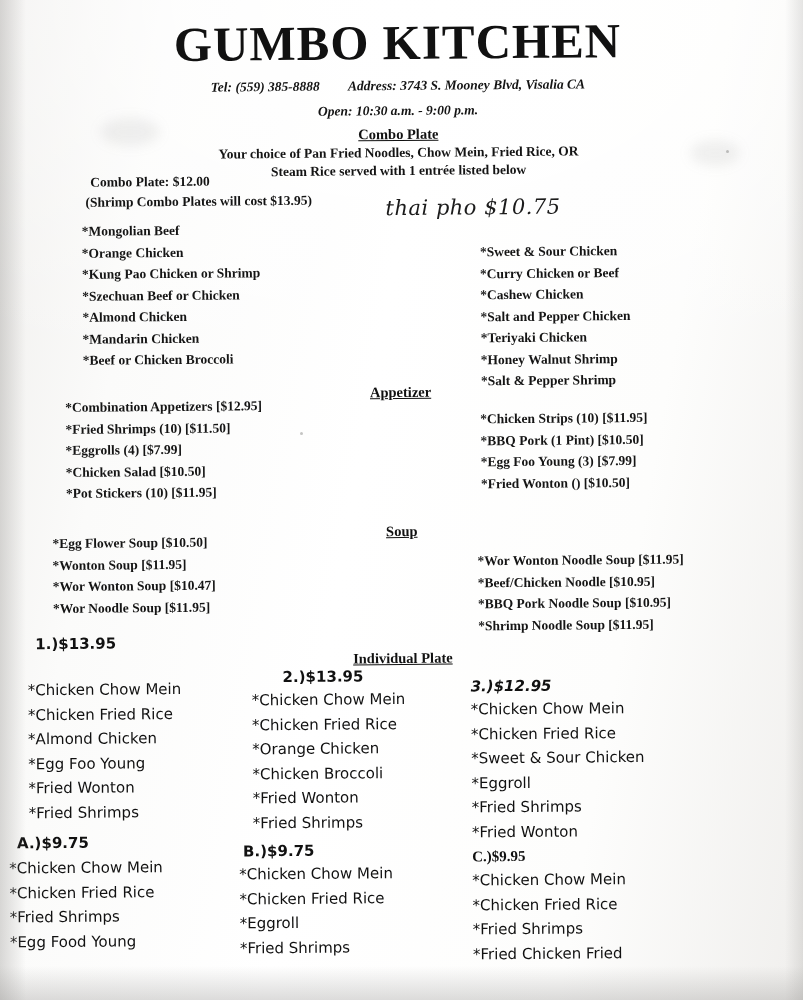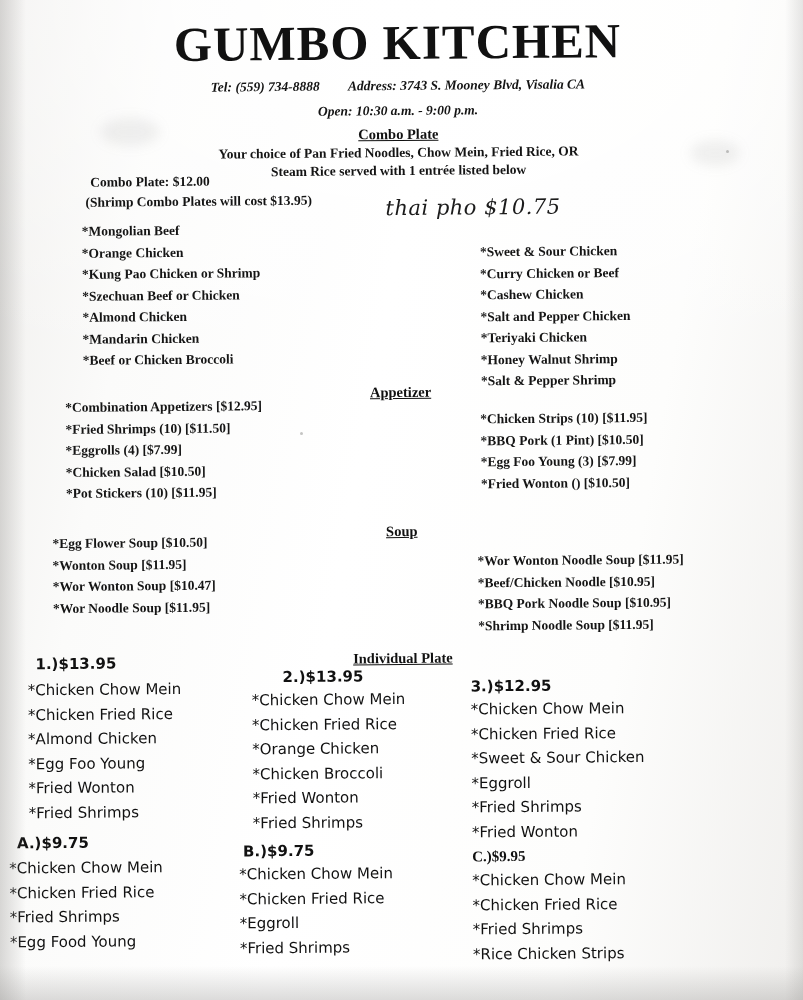--- a/index.html
+++ b/index.html
@@ -163,21 +163,21 @@
 <body>
 
 <div class="page">
   <div class="paper-shade"></div>
 
   <div class="content">
 
     <div class="title">GUMBO KITCHEN</div>
 
     <div class="hdr-line l1">
-      <span>Tel: (559) 734-8888</span>
+      <span>Tel: (559) 385-8888</span>
       <span class="hdr-sep"></span>
       <span>Address: 3743 S. Mooney Blvd, Visalia CA</span>
     </div>
     <div class="hdr-line l2">Open: 10:30 a.m. - 9:00 p.m.</div>
 
     <div class="section-head" style="top:126px; left:0; right:0;">Combo Plate</div>
     <div class="lead" style="top:145px;">Your choice of Pan Fried Noodles, Chow Mein, Fried Rice, OR</div>
     <div class="lead" style="top:163px;">Steam Rice served with 1 entrée listed below</div>
 
     <div class="plain" style="top:172px; left:93px;">Combo Plate: $12.00</div>
@@ -227,41 +227,41 @@
       </ul>
     <ul class="items" id="soup-right" style="top:551px; left:477px;">
         <li>*Wor Wonton Noodle Soup [$11.95]</li>
         <li>*Beef/Chicken Noodle  [$10.95]</li>
         <li>*BBQ Pork Noodle Soup [$10.95]</li>
         <li>*Shrimp Noodle Soup [$11.95]</li>
       </ul>
 
     <div class="section-head" style="top:650px; left:0; right:0;">Individual Plate</div>
 
-    <div class="hand-head" style="top:652px; left:34px;">1.)$13.95</div>
+    <div class="hand-head" style="top:632px; left:34px;">1.)$13.95</div>
     <ul class="hand" id="plate-0" style="top:675px; left:26px;">
         <li>*Chicken Chow Mein</li>
         <li>*Chicken Fried Rice</li>
         <li>*Almond Chicken</li>
         <li>*Egg Foo Young</li>
         <li>*Fried Wonton</li>
         <li>*Fried Shrimps</li>
       </ul>
 
     <div class="hand-head" style="top:667px; left:255px;margin-left:26px;">2.)$13.95</div>
     <ul class="hand" id="plate-1" style="top:687px; left:250px;">
         <li>*Chicken Chow Mein</li>
         <li>*Chicken Fried Rice</li>
         <li>*Orange Chicken</li>
         <li>*Chicken Broccoli</li>
         <li>*Fried Wonton</li>
         <li>*Fried Shrimps</li>
       </ul>
 
-    <div class="hand-head" style="top:678px; left:469px;">3.)$12.95</div>
+    <div class="hand-head" style="top:678px; left:469px;font-style:italic;">3.)$12.95</div>
     <ul class="hand" id="plate-2" style="top:698px; left:469px;">
         <li>*Chicken Chow Mein</li>
         <li>*Chicken Fried Rice</li>
         <li>*Sweet &amp; Sour Chicken</li>
         <li>*Eggroll</li>
         <li>*Fried Shrimps</li>
         <li>*Fried Wonton</li>
       </ul>
 
     <div class="hand-head" style="top:831px; left:14px;">A.)$9.75</div>
@@ -278,21 +278,21 @@
         <li>*Chicken Fried Rice</li>
         <li>*Eggroll</li>
         <li>*Fried Shrimps</li>
       </ul>
 
     <div class="hand-head" style="top:849px; left:469px;font-family:Liberation Serif, serif;">C.)$9.95</div>
     <ul class="hand" id="plate-5" style="top:869px; left:469px;">
         <li>*Chicken Chow Mein</li>
         <li>*Chicken Fried Rice</li>
         <li>*Fried Shrimps</li>
-        <li>*Rice Chicken Strips</li>
+        <li>*Fried Chicken Fried</li>
       </ul>
 
   </div>
 
   <div class="smudge" style="left:100px; top:118px; width:60px; height:28px;"></div>
   <div class="smudge" style="left:690px; top:140px; width:50px; height:26px;"></div>
   <div class="speck" style="left:300px; top:432px; width:3px; height:3px;"></div>
   <div class="speck" style="left:726px; top:150px; width:3px; height:3px;"></div>
 
   <div class="edge-left"></div>

